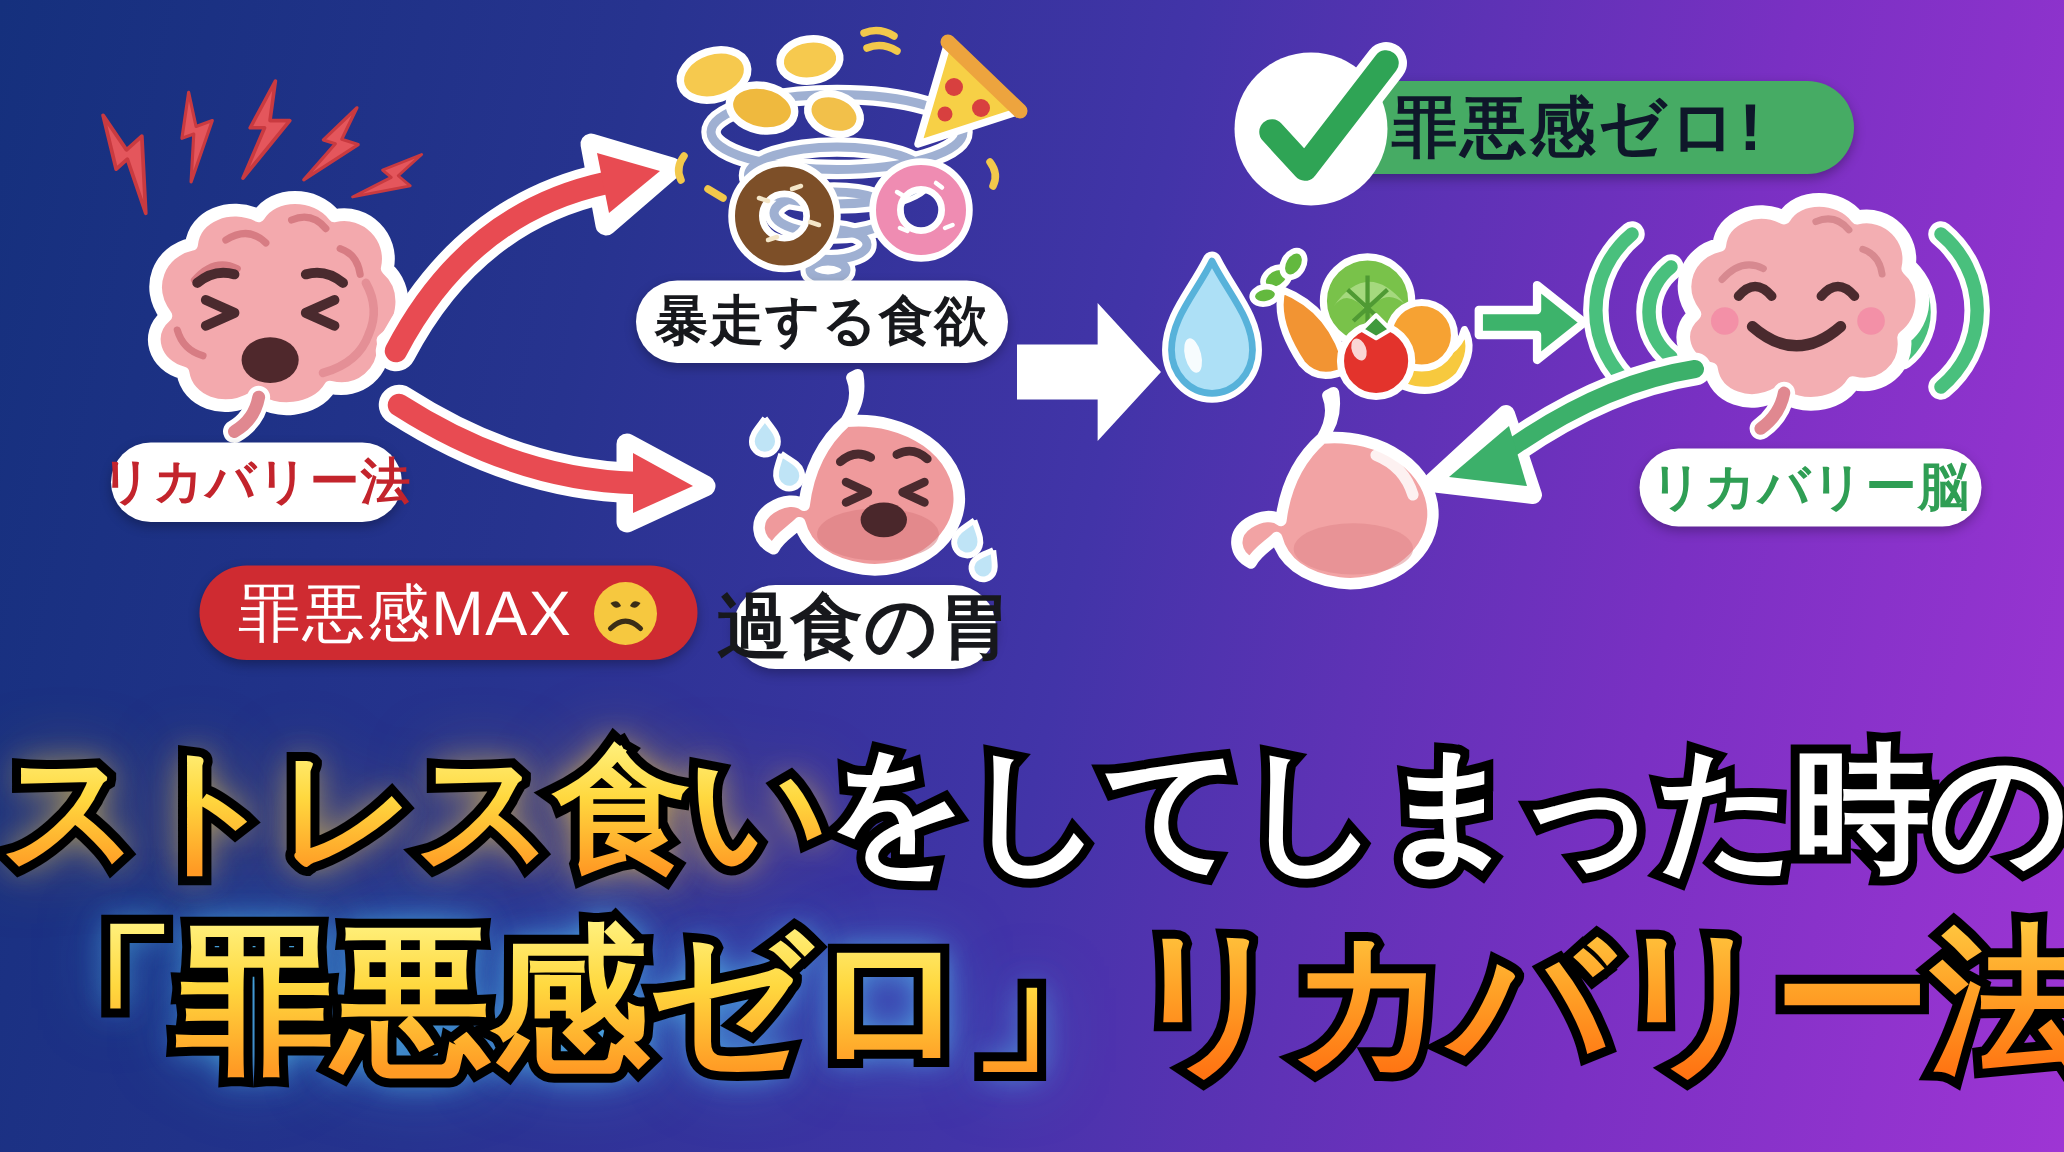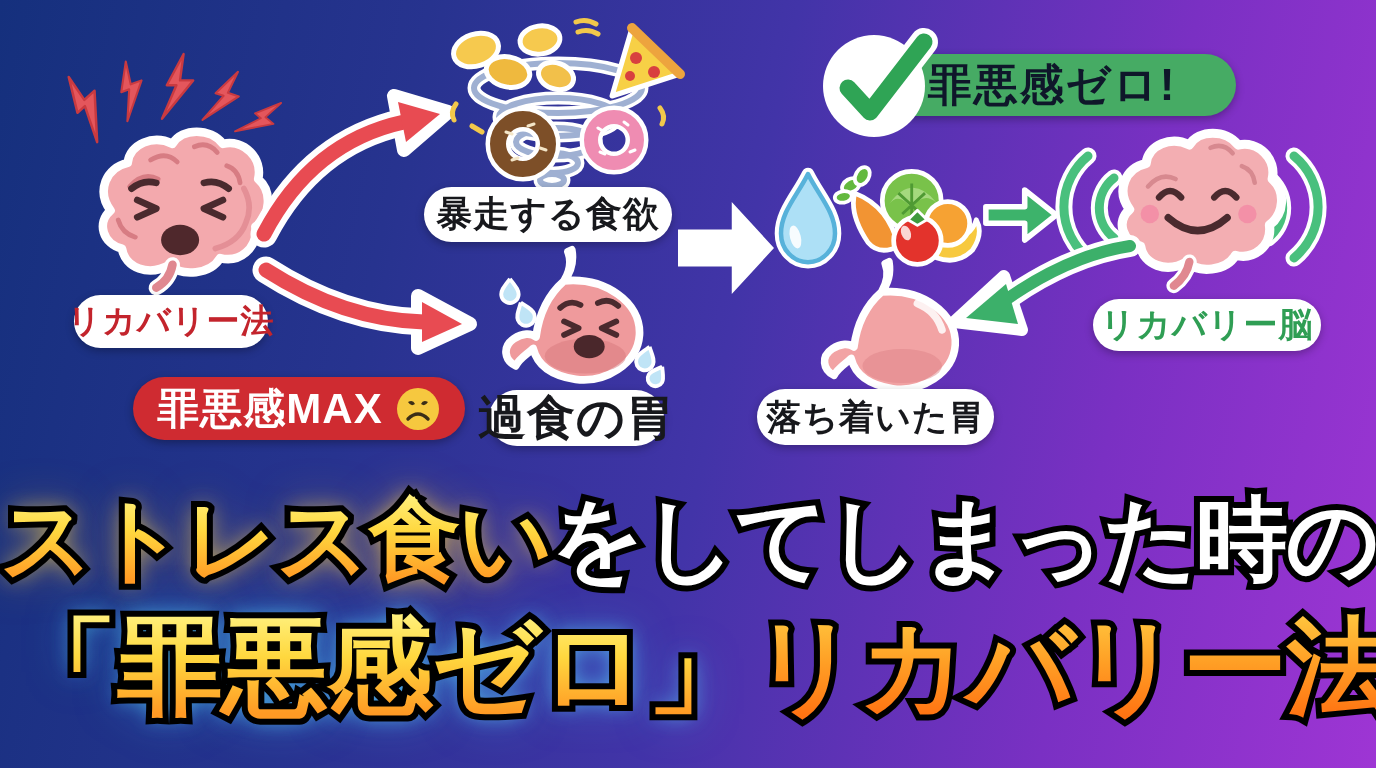--- a/index.html
+++ b/index.html
@@ -16,21 +16,21 @@
     font-weight:800;box-shadow:0 3px 8px rgba(0,0,0,.28);
     white-space:nowrap;letter-spacing:1px;
   }
   .pill.black{color:#17181c;}
   .pill.red{color:#c3242c;}
   .pill.green{color:#2f9e54;}
   
   .guilt{
     position:absolute;background:#cf2b31;border-radius:999px;
     display:flex;align-items:center;justify-content:center;gap:12px;
-    color:#fff;font-weight:700;box-shadow:0 3px 8px rgba(0,0,0,.3);
+    color:#fff;font-weight:400;box-shadow:0 3px 8px rgba(0,0,0,.3);
     white-space:nowrap;letter-spacing:1px;
   }
   
   .zero{
     position:absolute;background:#46ab64;border-radius:32px;
     display:flex;align-items:center;justify-content:center;
     color:#0f172a;font-weight:800;white-space:nowrap;letter-spacing:2px;
     box-shadow:0 3px 8px rgba(0,0,0,.3);
   }
   
@@ -278,23 +278,20 @@
     <path d="M116 48 q20 8 26 28" fill="none" stroke="#ffffff" stroke-width="8" stroke-linecap="round" opacity=".85"></path>
   </svg>
 
   <svg class="abs" style="left:938px;top:232px" width="200" height="120" viewBox="0 0 200 120">
     <path d="M192 14 Q128 24 62 72" fill="none" stroke="#ffffff" stroke-width="22" stroke-linecap="round"></path>
     <polygon points="66,44 16,90 84,98" fill="#ffffff" stroke="#ffffff" stroke-width="12" stroke-linejoin="round"></polygon>
     <path d="M192 14 Q128 24 62 72" fill="none" stroke="#3cb06a" stroke-width="12" stroke-linecap="round"></path>
     <polygon points="68,52 28,86 80,92" fill="#3cb06a"></polygon>
   </svg>
 
-  <div class="pill black" style="left:757px;top:389px;width:237px;height:56px;font-size:35px;">
-    <span>落ち着いた胃</span>
-  </div>
 
   <div class="title-line line1">
     <span class="ot glow-yellow">
       <span class="stroke">ストレス食い</span>
       <span class="fill grad-yellow">ストレス食い</span>
     </span><span class="ot">
       <span class="stroke">をしてしまった時の</span>
       <span class="fill white-fill">をしてしまった時の</span>
     </span>
   </div>

